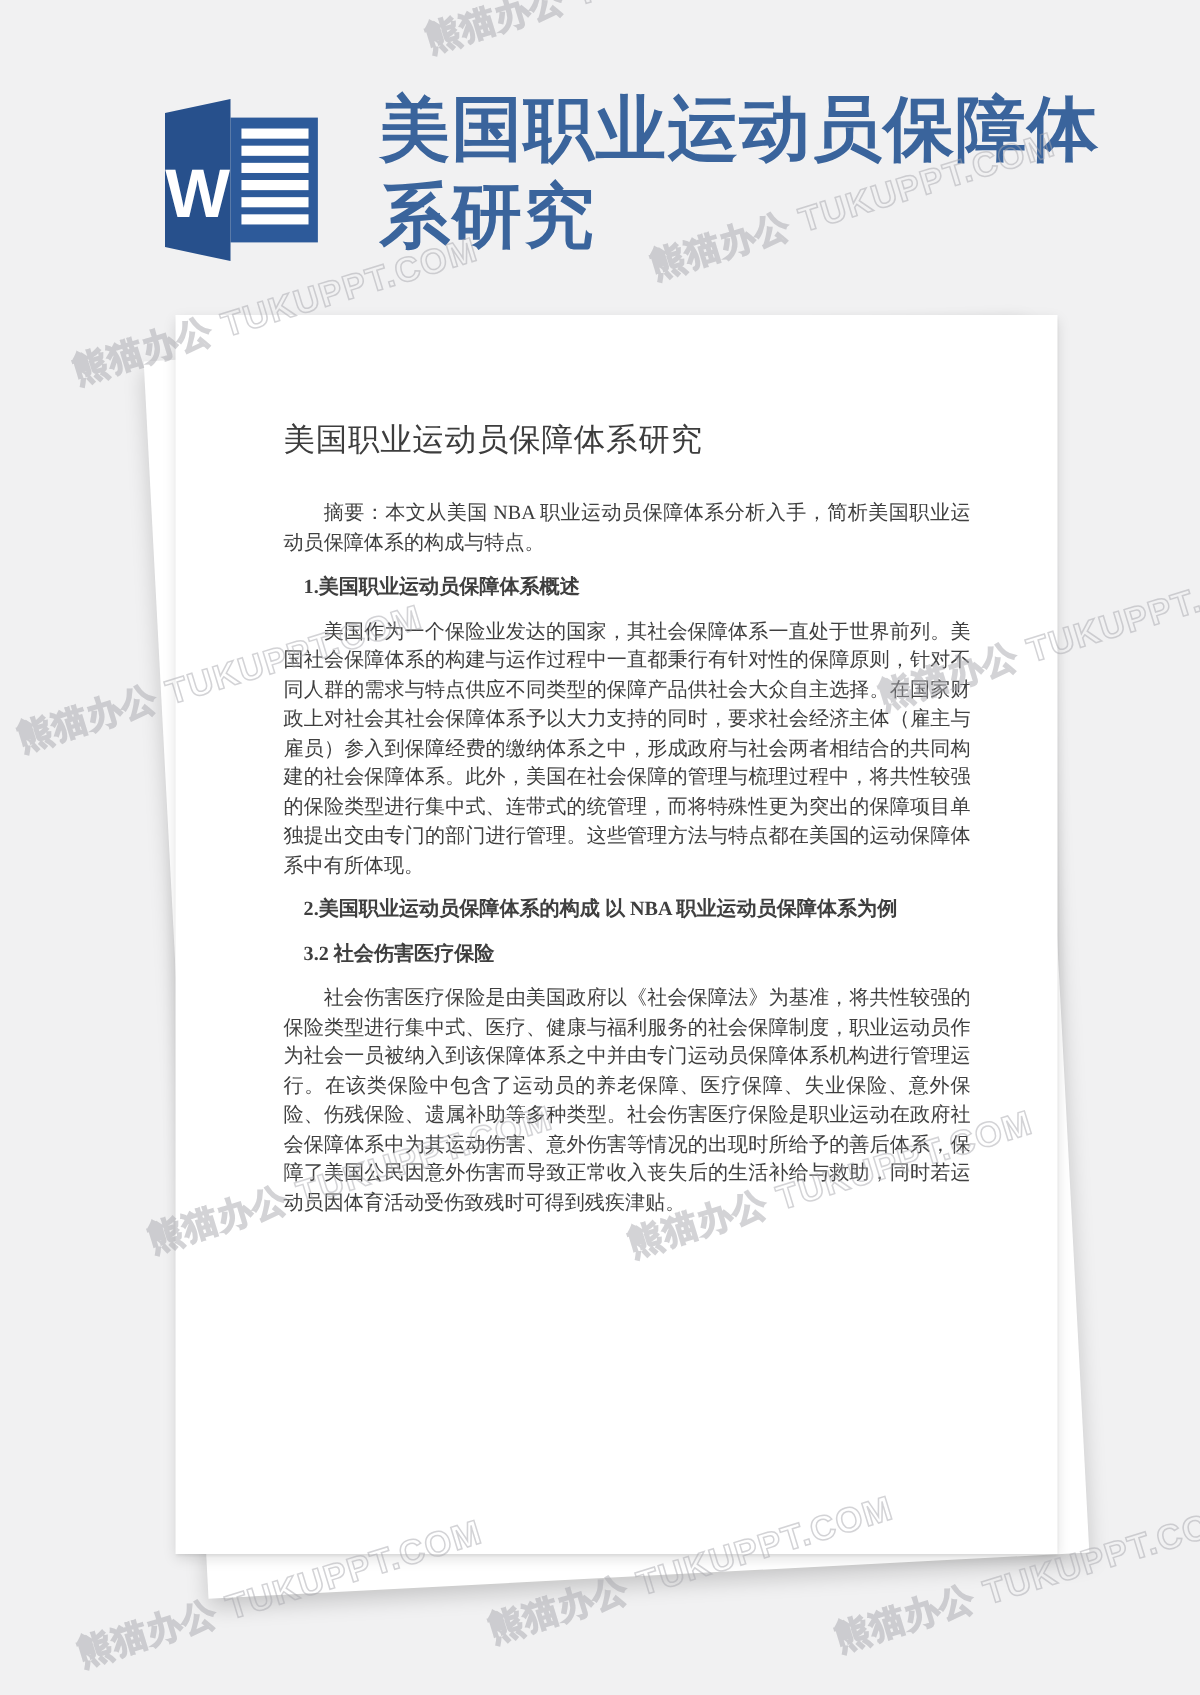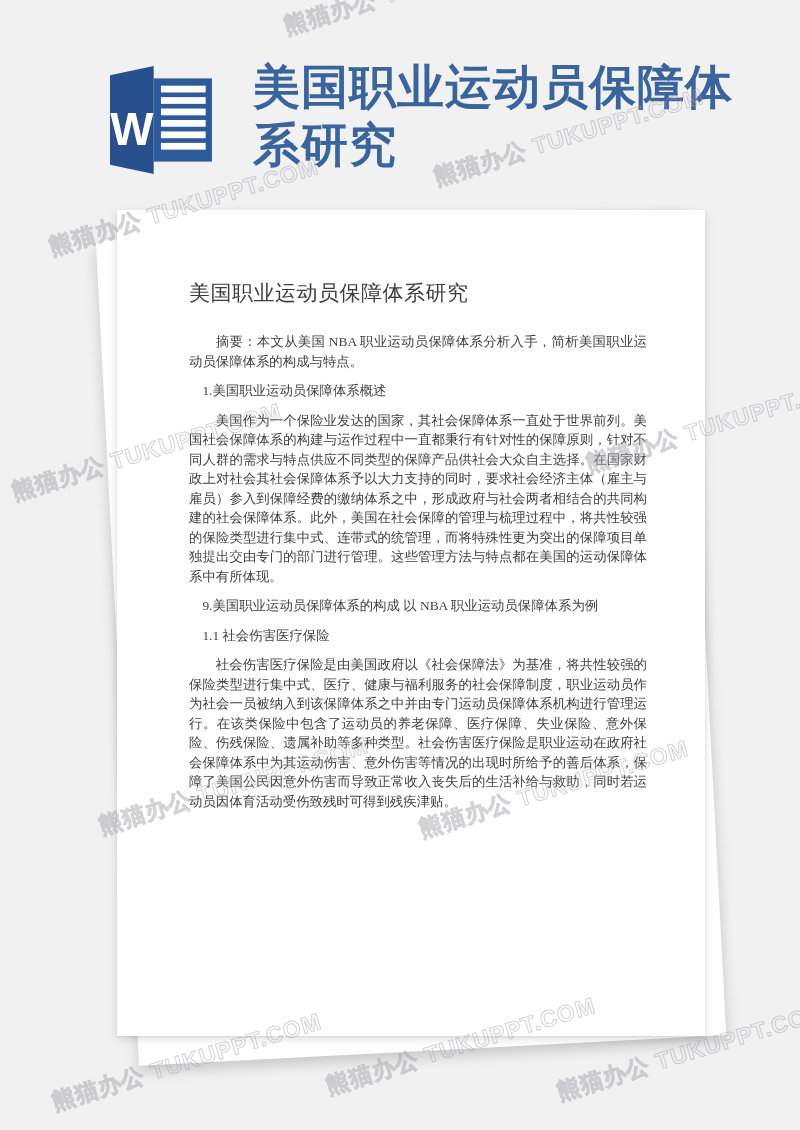--- a/index.html
+++ b/index.html
@@ -49,21 +49,21 @@
     letter-spacing: 0.5px;
     color: #3d3d3d;
   }
   .doc-body p {
     margin: 0 0 10px 0;
     font-size: 13.4px; line-height: 19.5px;
     color: #3f3f3f;
     text-align: justify;
     text-indent: 2em;
   }
-  .doc-body p.heading { text-indent: 1em; margin: 8px 0 10px 0; }
+  .doc-body p.heading { text-indent: 1em; margin: 8px 0 10px 0; font-weight: bold; }
 
   
   .wm {
     position: absolute;
     white-space: nowrap;
     font-family: "Liberation Sans", sans-serif;
     font-weight: bold;
     font-size: 23px;
     letter-spacing: 1px;
     color: transparent;
@@ -110,19 +110,19 @@
   </div>
 
   <div class="page back"></div>
 
   <div class="page front">
     <h2 class="doc-title">美国职业运动员保障体系研究</h2>
     <div class="doc-body">
         <p class="body">摘要：本文从美国 NBA 职业运动员保障体系分析入手，简析美国职业运动员保障体系的构成与特点。</p>
         <p class="heading">1.美国职业运动员保障体系概述</p>
         <p class="body">美国作为一个保险业发达的国家，其社会保障体系一直处于世界前列。美国社会保障体系的构建与运作过程中一直都秉行有针对性的保障原则，针对不同人群的需求与特点供应不同类型的保障产品供社会大众自主选择。在国家财政上对社会其社会保障体系予以大力支持的同时，要求社会经济主体（雇主与雇员）参入到保障经费的缴纳体系之中，形成政府与社会两者相结合的共同构建的社会保障体系。此外，美国在社会保障的管理与梳理过程中，将共性较强的保险类型进行集中式、连带式的统管理，而将特殊性更为突出的保障项目单独提出交由专门的部门进行管理。这些管理方法与特点都在美国的运动保障体系中有所体现。</p>
-        <p class="heading">9.美国职业运动员保障体系的构成 以 NBA 职业运动员保障体系为例</p>
-        <p class="heading">1.1 社会伤害医疗保险</p>
+        <p class="heading">2.美国职业运动员保障体系的构成 以 NBA 职业运动员保障体系为例</p>
+        <p class="heading">3.2 社会伤害医疗保险</p>
         <p class="body">社会伤害医疗保险是由美国政府以《社会保障法》为基准，将共性较强的保险类型进行集中式、医疗、健康与福利服务的社会保障制度，职业运动员作为社会一员被纳入到该保障体系之中并由专门运动员保障体系机构进行管理运行。在该类保险中包含了运动员的养老保障、医疗保障、失业保险、意外保险、伤残保险、遗属补助等多种类型。社会伤害医疗保险是职业运动在政府社会保障体系中为其运动伤害、意外伤害等情况的出现时所给予的善后体系，保障了美国公民因意外伤害而导致正常收入丧失后的生活补给与救助，同时若运动员因体育活动受伤致残时可得到残疾津贴。</p>
       </div>
   </div>
 
 </div>
 
 </body></html>

